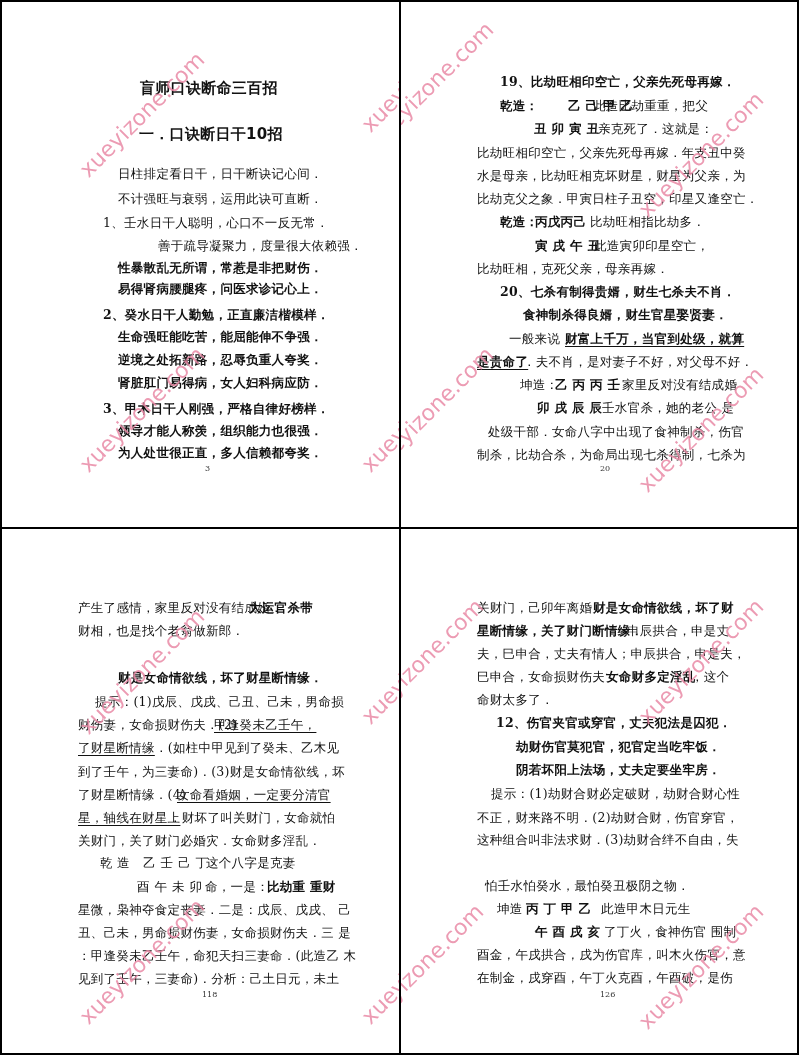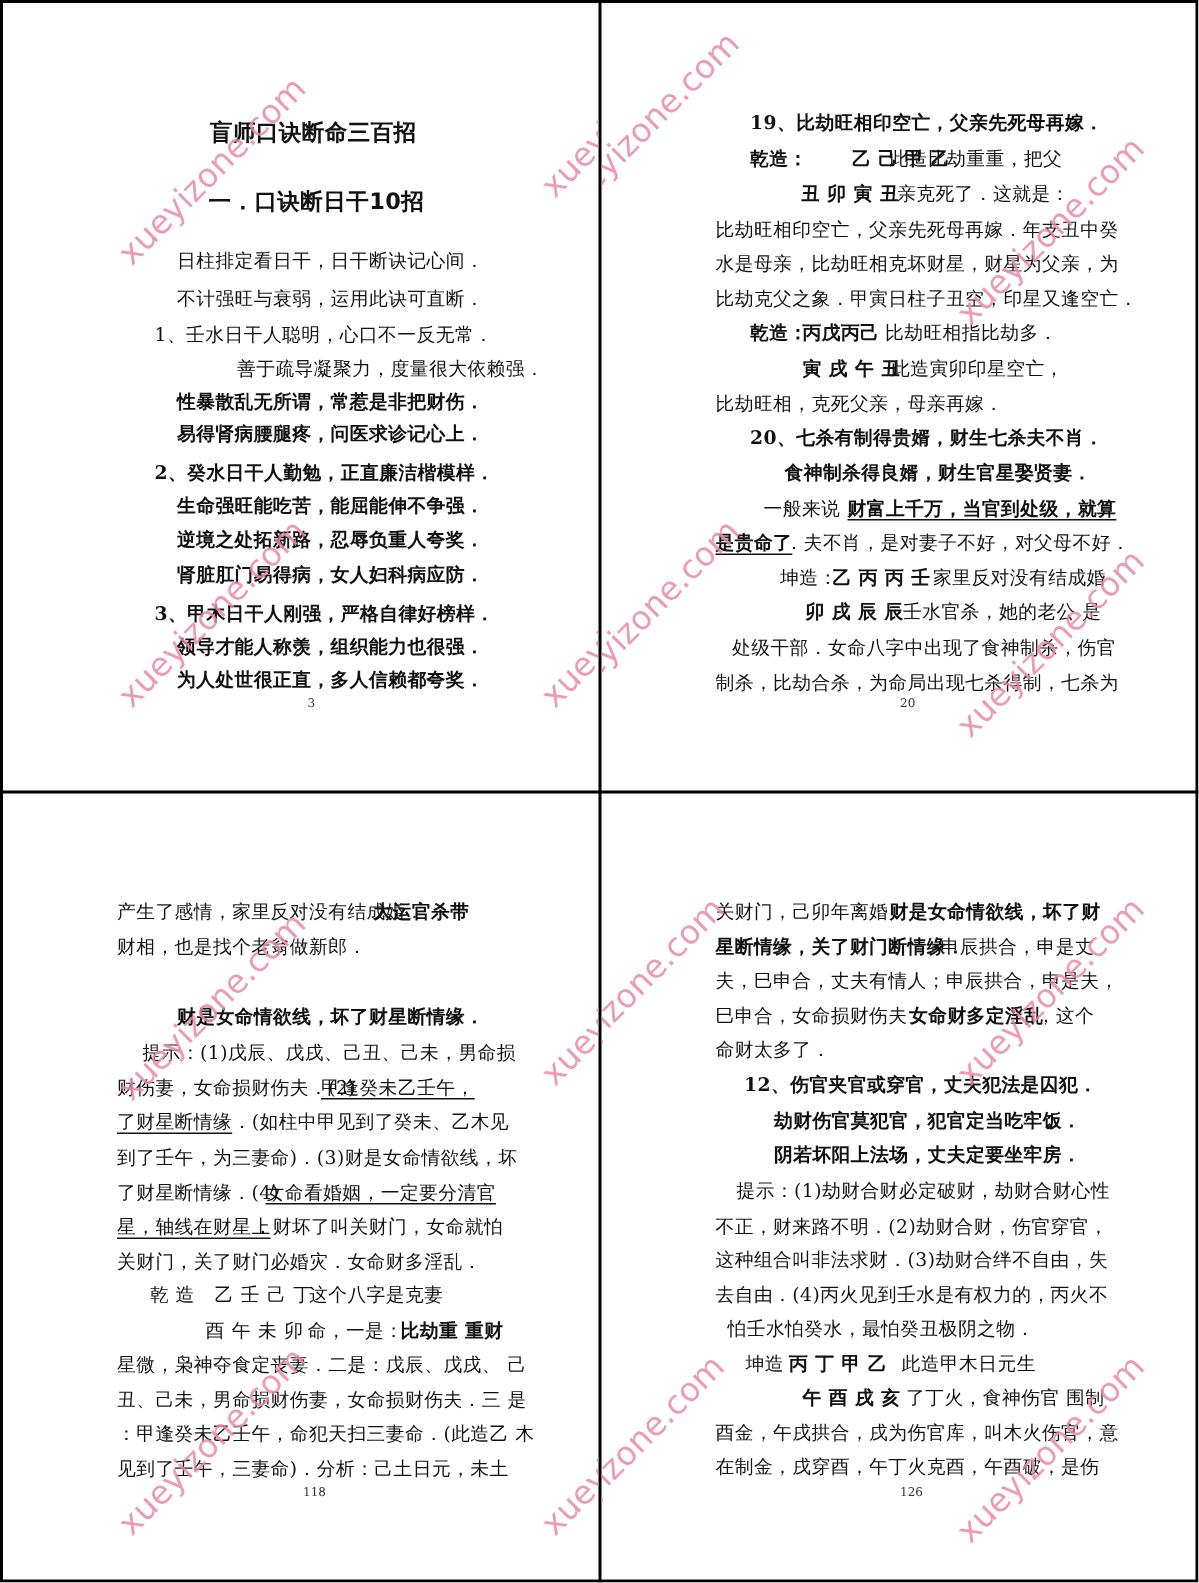--- a/index.html
+++ b/index.html
@@ -133,21 +133,20 @@
   <div class="line" style="left:76px;top:140px;">巳申合，女命损财伤夫．</div>
   <div class="line bs" style="left:205px;top:140px;">女命财多定淫乱</div>
   <div class="line" style="left:290px;top:140px;">，这个</div>
   <div class="line" style="left:76px;top:163px;">命财太多了．</div>
   <div class="line bs" style="left:95px;top:186px;">12、伤官夹官或穿官，丈夫犯法是囚犯．</div>
   <div class="line bs" style="left:115px;top:210px;">劫财伤官莫犯官，犯官定当吃牢饭．</div>
   <div class="line bs" style="left:115px;top:233px;">阴若坏阳上法场，丈夫定要坐牢房．</div>
   <div class="line" style="left:90px;top:257px;">提示：(1)劫财合财必定破财，劫财合财心性</div>
   <div class="line" style="left:76px;top:281px;">不正，财来路不明．(2)劫财合财，伤官穿官，</div>
   <div class="line" style="left:76px;top:303px;">这种组合叫非法求财．(3)劫财合绊不自由，失</div>
-  <div class="line" style="left:76px;top:326px;">去自由．(4)丙火见到壬水是有权力的，丙火不</div>
   <div class="line" style="left:72px;top:349px;margin-left:12px;">怕壬水怕癸水，最怕癸丑极阴之物．</div>
   <div class="line" style="left:96px;top:372px;">坤造</div>
   <div class="line bs sp" style="left:125px;top:372px;">丙丁甲乙</div>
   <div class="line" style="left:200px;top:372px;">此造甲木日元生</div>
   <div class="line bs sp" style="left:134px;top:395px;">午酉戌亥</div>
   <div class="line" style="left:203px;top:395px;">了丁火，食神伤官 围制</div>
   <div class="line" style="left:76px;top:418px;">酉金，午戌拱合，戌为伤官库，叫木火伤官，意</div>
   <div class="line" style="left:76px;top:441px;">在制金，戌穿酉，午丁火克酉，午酉破，是伤</div>
   <div class="pno" style="left:199px;top:461px;">126</div>
   <div class="wm" style="left:-30px;top:175px;">xueyizone.com</div>

